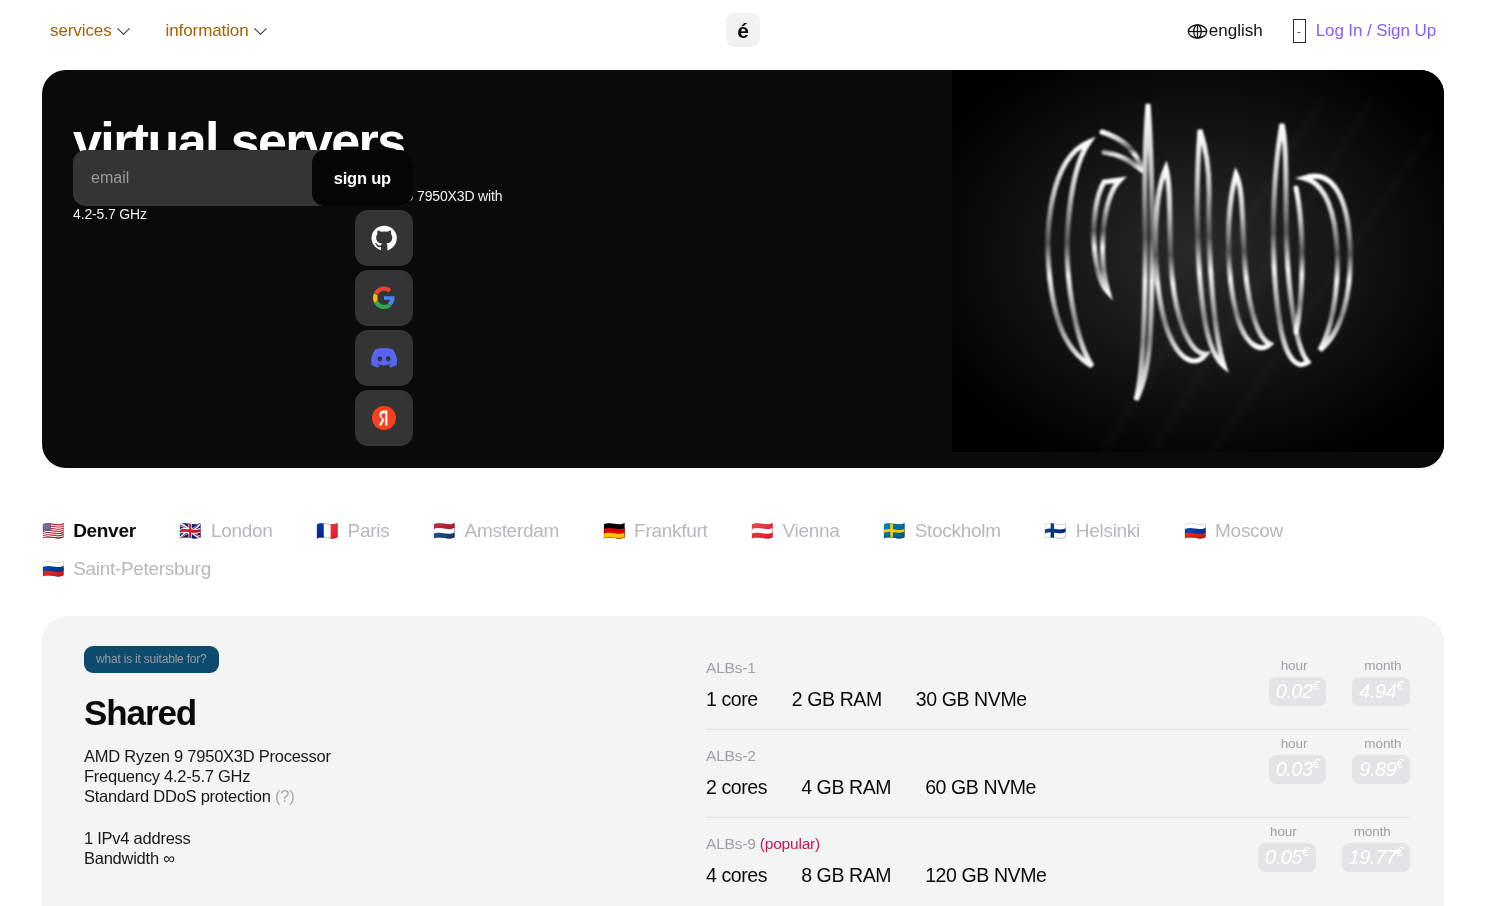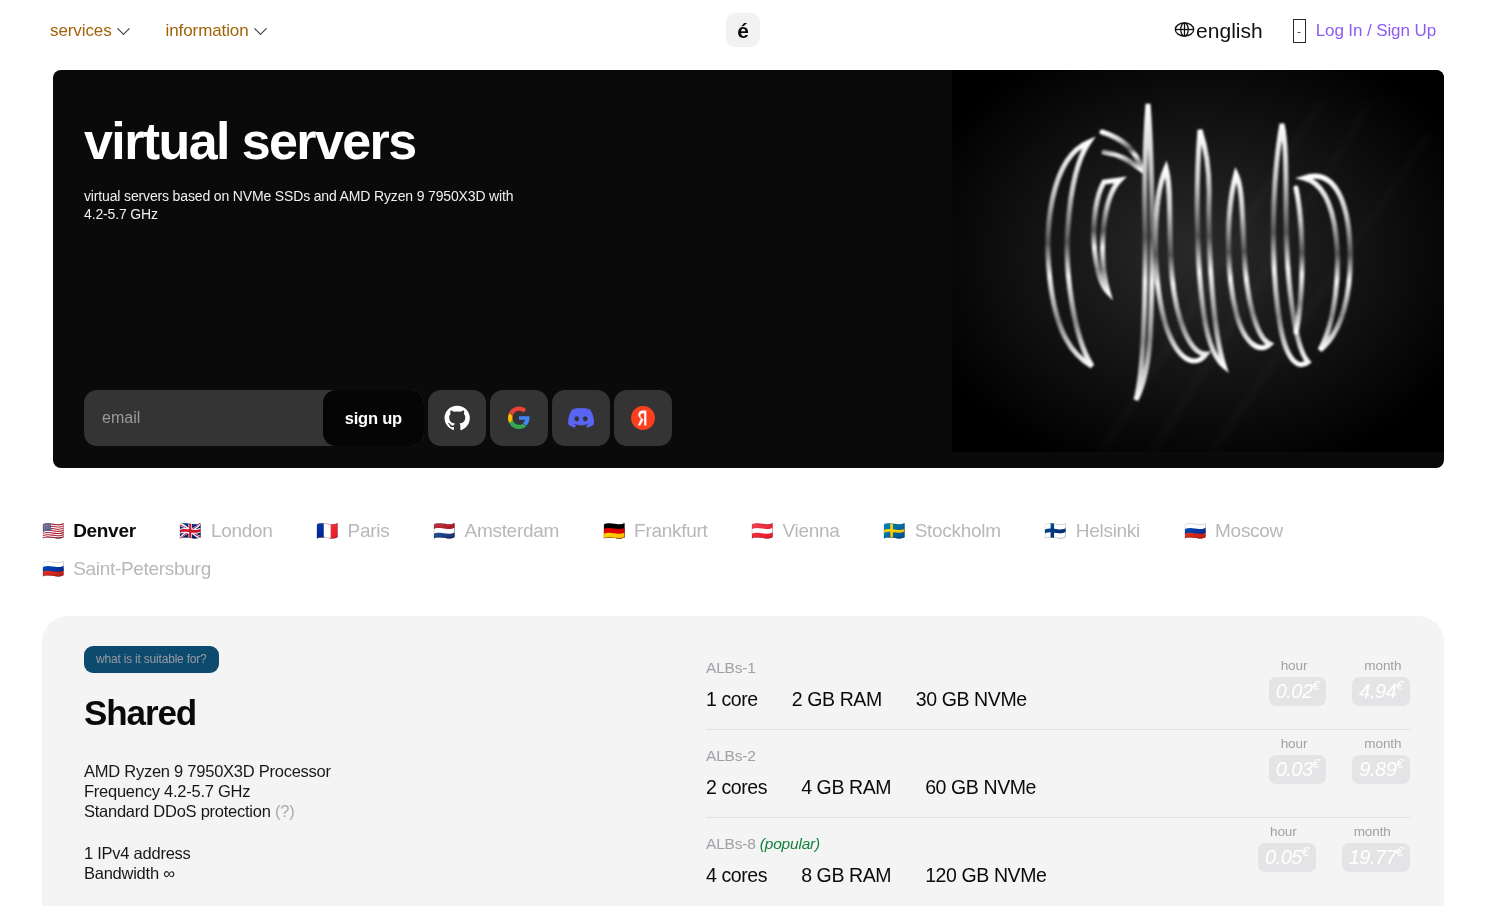--- a/index.html
+++ b/index.html
@@ -51,38 +51,38 @@
     cursor: pointer;
   }
   .nav-right {
     margin-left: auto;
     display: flex;
     align-items: center;
     gap: 30px;
   }
   .lang {
     display: flex; align-items: flex-start; gap: 1px;
-    font-size: 21px; color: #111; cursor: pointer;
+    font-size: 17px; color: #111; cursor: pointer;
   }
   .globe { width: 21px; height: 21px; display:block; }
   .login-wrap { display: flex; align-items: center; gap: 10px; cursor: pointer; }
   .login-box {
     width: 13px; height: 24px;
     border: 1px solid #2a2a2a;
     display: flex; align-items: center; justify-content: center;
     font-size: 11px; color: #2a2a2a; line-height: 1;
   }
   .login-text { font-size: 17px; color: #8b5cf6; letter-spacing: -0.1px; }
 
   
   .hero {
-    margin: 8px 42px 0 53px;
+    margin: 8px 42px 0 42px;
     height: 398px;
     background: #0a0a0a;
-    border-radius: 8px;
+    border-radius: 24px;
     position: relative;
     overflow: hidden;
   }
   .hero-copy { padding: 44px 0 0 31px; position: relative; z-index: 3; }
   .hero-title {
     color: #ffffff;
     font-size: 52px;
     font-weight: 700;
     letter-spacing: -1.6px;
     line-height: 1.05;
@@ -102,20 +102,21 @@
     z-index: 1;
   }
   .signup-row {
     position: absolute;
     left: 31px;
     bottom: 22px;
     display: flex;
     align-items: flex-end;
     gap: 4px;
     z-index: 3;
+    flex-direction: column;
   }
   .email-box {
     width: 340px; height: 56px;
     background: #343434;
     border-radius: 13px;
     display: flex; align-items: center;
     position: relative;
     overflow: hidden;
   }
   .email-input {
@@ -194,42 +195,42 @@
     cursor: pointer;
   }
   .panel-h1 {
     font-size: 35px;
     font-weight: 700;
     color: #0a0a0a;
     letter-spacing: -1.1px;
     margin-top: 20px;
   }
   .spec-block {
-    margin-top: 29px;
+    margin-top: 14px;
     font-size: 16.5px;
     line-height: 1.21;
     color: #18181b;
     letter-spacing: -0.25px;
   }
   .spec-block.second { margin-top: 22px; }
   .muted-q { color: #a9a9af; }
 
   .panel-right { flex: 1; padding-top: 6px; }
   .plan {
     position: relative;
     padding: 7px 0 18px 0;
   }
   .plan + .plan { border-top: 1px solid #e3e3e5; padding-top: 17px; }
   .plan-name {
     font-size: 15.5px;
     color: #a0a0a6;
     letter-spacing: -0.2px;
     margin-bottom: 11px;
   }
-  .popular { color: #15803d; font-style: italic; }
+  .popular { color: #be185d; }
   .plan-specs {
     display: flex;
     gap: 34px;
     font-size: 19.5px;
     color: #0b0b0b;
     letter-spacing: -0.4px;
   }
   .price-group {
     position: absolute;
     right: 0;
@@ -471,21 +472,21 @@
             <div class="price-label">hour</div>
             <div class="price-pill"><span>0.03</span><span class="price-cur">€</span></div>
           </div>
           <div class="price-col">
             <div class="price-label">month</div>
             <div class="price-pill"><span>9.89</span><span class="price-cur">€</span></div>
           </div>
         </div>
       </div>
       <div class="plan">
-        <div class="plan-name"><span>ALBs-8</span><span class="popular"> (popular)</span></div>
+        <div class="plan-name"><span>ALBs-9</span><span class="popular"> (popular)</span></div>
         <div class="plan-specs">
           <span>4 cores</span>
           <span>8 GB RAM</span>
           <span>120 GB NVMe</span>
         </div>
         <div class="price-group">
           <div class="price-col">
             <div class="price-label">hour</div>
             <div class="price-pill"><span>0.05</span><span class="price-cur">€</span></div>
           </div>

